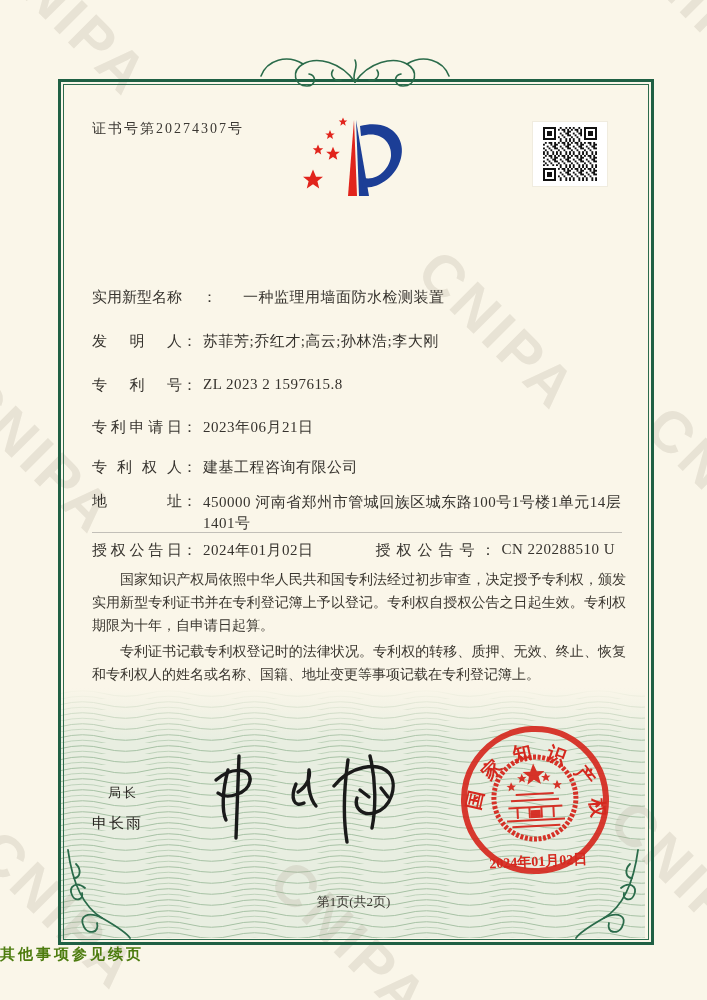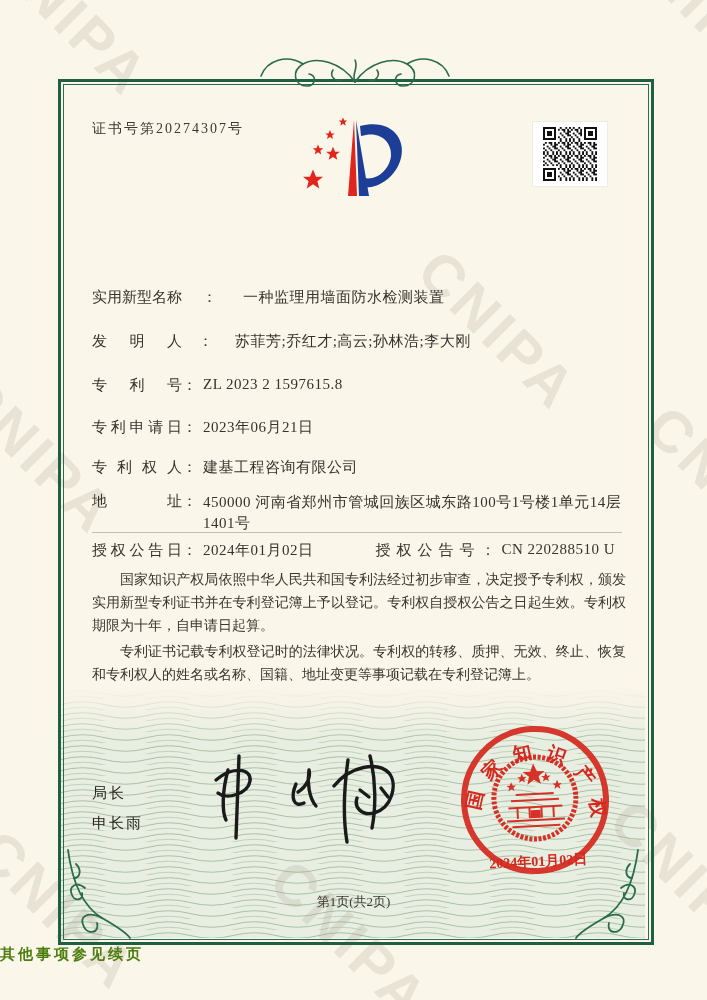--- a/index.html
+++ b/index.html
@@ -30,38 +30,38 @@
            box-shadow:0 0 0 1px rgba(0,0,0,0.04);}
   .qr-card svg{position:absolute;left:10px;top:5px;}
   .title{position:absolute;left:0;top:218px;width:707px;text-align:center;
          font-size:36px;font-weight:bold;letter-spacing:5px;color:#141210;}
 
   .row{position:absolute;left:92px;display:flex;align-items:flex-start;font-size:15px;color:#36332e;}
   .lbl{display:inline-block;width:90px;text-align:justify;text-align-last:justify;flex:none;}
   .colon{flex:none;margin-right:6px;}
   .val{letter-spacing:0.5px;}
   .row-name{top:288px;gap:20px;}
-  .row-inventors{top:332px;gap:16px;}
+  .row-inventors{top:332px;}
   .row-patno{top:376px;}
   .row-appdate{top:418px;}
   .row-patentee{top:458px;}
   .row-address{top:492px;}
   .row-address .val{width:428px;line-height:21px;}
   .row-grant{top:541px;}
   .lbl2{letter-spacing:6px;flex:none;}
   .grant-no-group{display:flex;margin-left:62px;}
   .sep-line{position:absolute;left:92px;top:532px;width:530px;height:1px;
             background:rgba(110,110,110,0.4);}
 
   .para{position:absolute;left:92px;width:534px;font-size:14px;line-height:23px;
         text-align:justify;text-indent:2em;color:#3a362f;}
   .para1{top:568px;}
   .para2{top:640px;}
 
-  .sig-title{position:absolute;left:92px;top:784px;font-size:15px;letter-spacing:2px;color:#26231f;
+  .sig-title{position:absolute;left:108px;top:784px;font-size:13px;letter-spacing:2px;color:#26231f;
              font-family:"Liberation Sans","DejaVu Sans",sans-serif;}
   .sig-name{position:absolute;left:92px;top:814px;font-size:15px;letter-spacing:2px;color:#26231f;
             font-family:Liberation Sans, sans-serif;}
   .sig-script{position:absolute;left:192px;top:748px;}
 
   .seal{position:absolute;left:455px;top:720px;z-index:6;transform:rotate(-3deg);}
 
   .page-no{position:absolute;left:0;top:893px;width:707px;text-align:center;
            font-size:13px;color:#3c3933;z-index:6;}
   .cont-note{position:absolute;left:0;top:945px;width:707px;

